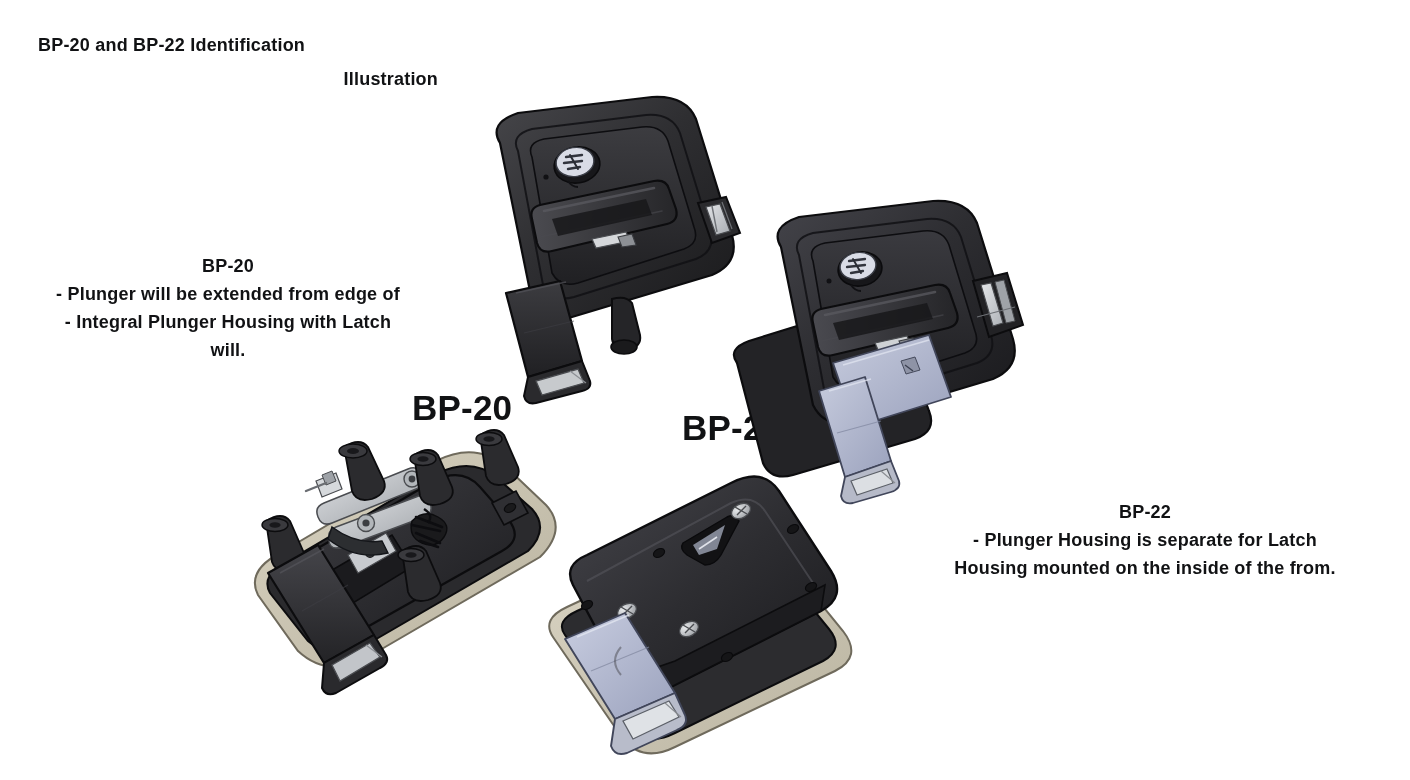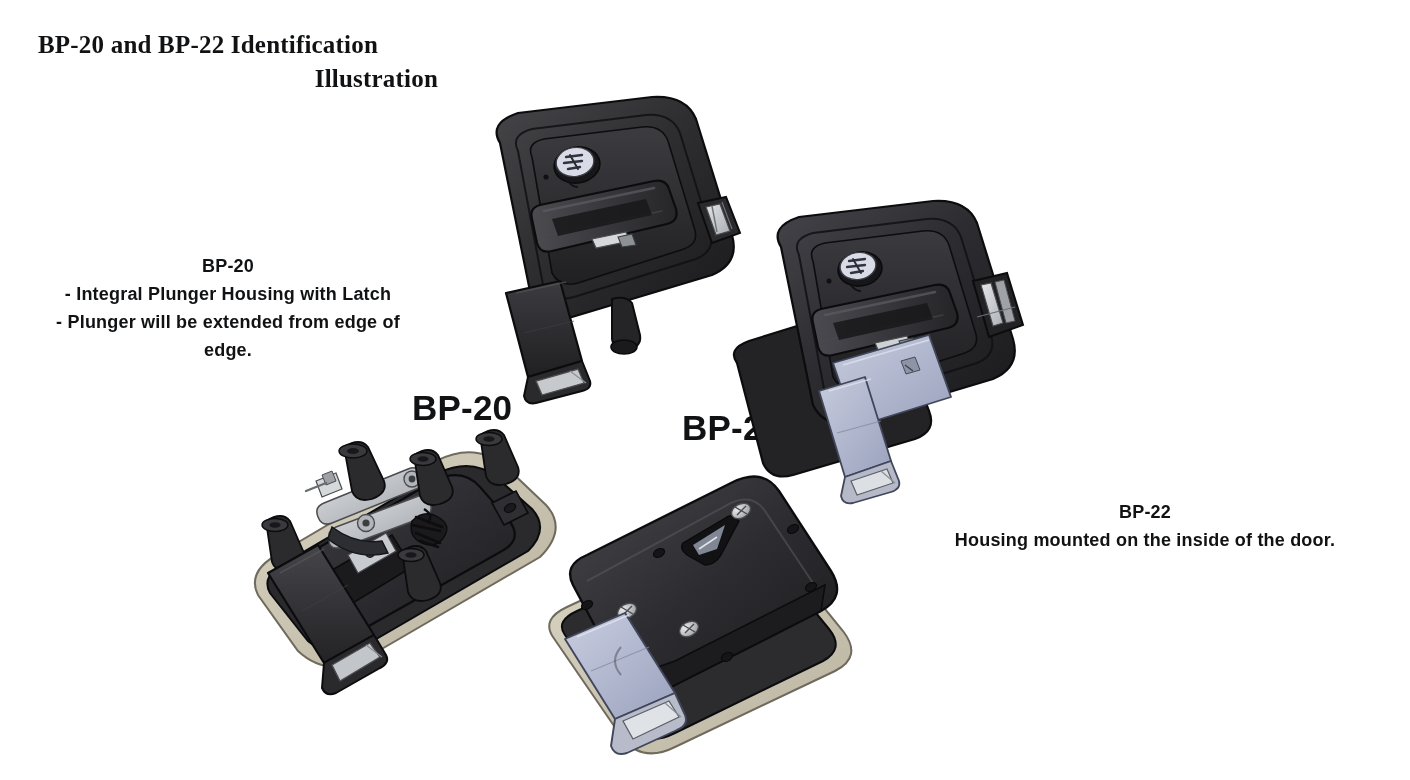--- a/index.html
+++ b/index.html
@@ -7,21 +7,21 @@
     width:1410px;height:780px;
     background:#ffffff;
     font-family:"Liberation Sans","DejaVu Sans",sans-serif;
     overflow:hidden;
     position:relative;
   }
   .stage{position:absolute;inset:0;}
 
   
   .txt{position:absolute;color:#111214;font-weight:bold;letter-spacing:.2px;}
-  #title{left:38px;top:28px;width:400px;font-size:25px;line-height:34px;text-align:center;font-family:Liberation Serif, serif;}
+  #title{left:38px;top:28px;width:400px;font-size:18px;line-height:34px;text-align:center;}
   #title .l1{display:block;text-align:left;}
   #title .l2{display:block;text-align:right;}
 
   #bp20-note{left:28px;top:252px;width:400px;font-size:18px;line-height:28px;text-align:center;}
   #bp22-note{left:900px;top:498px;width:490px;font-size:18px;line-height:28px;text-align:center;}
   .note-head{display:block;}
   .note-line{display:block;}
 
   #bp20-big{left:412px;top:388px;font-size:35px;}
   #bp22-big{left:682px;top:408px;font-size:35px;}
@@ -35,28 +35,29 @@
 
 <div class="stage">
 
   <div class="txt" id="title">
     <span class="l1">BP-20 and BP-22 Identification</span>
     <span class="l2">Illustration</span>
   </div>
 
   <div class="txt" id="bp20-note">
     <span class="note-head">BP-20</span>
+    <span class="note-line">- Plunger will be extended from edge of</span>
     <span class="note-line">- Integral Plunger Housing with Latch</span>
-    <span class="note-line">- Plunger will be extended from edge of</span>
-    <span class="note-line">edge.</span>
+    <span class="note-line">will.</span>
   </div>
 
   <div class="txt" id="bp22-note">
     <span class="note-head">BP-22</span>
-    <span class="note-line">Housing mounted on the inside of the door.</span>
+    <span class="note-line">- Plunger Housing is separate for Latch</span>
+    <span class="note-line">Housing mounted on the inside of the from.</span>
   </div>
 
   <div class="txt" id="bp20-big">BP-20</div>
   <div class="txt" id="bp22-big">BP-22</div>
 
   <svg class="art" style="left:440px;top:85px;" width="340" height="330" viewBox="0 0 340 330">
     <defs>
       <linearGradient id="blkA" x1="0" y1="0" x2="1" y2="1">
         <stop offset="0" stop-color="#46464a"></stop>
           <stop offset="0.45" stop-color="#2e2e31"></stop>

